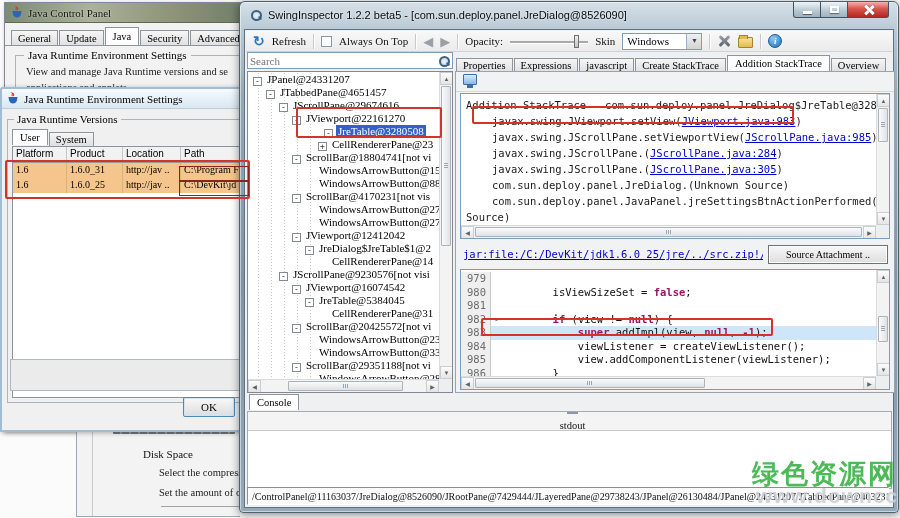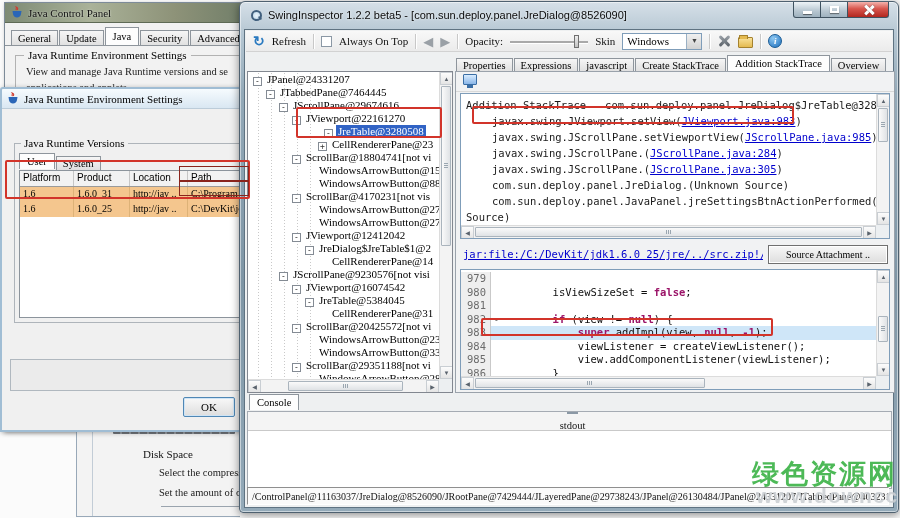--- a/index.html
+++ b/index.html
@@ -43,22 +43,22 @@
   #disk-sep { position:absolute; left:84px; right:0; top:84px; border-top:1px solid #9aa4ae; }
 
   
   #jre-window { position:absolute; left:0; top:87px; width:252px; height:345px;
     background:#f0f0f0; border:2px solid #a0bdd4; border-radius:3px 3px 0 0;
     box-shadow:1px 1px 5px rgba(0,0,0,.3); }
   #jre-titlebar { height:20px; display:flex; align-items:center; gap:5px; padding-left:5px;
     background:linear-gradient(#f6fbfe,#d9e7f2); border-bottom:1px solid #bcccd9;
     border-radius:2px 2px 0 0; }
   #jre-titlebar .win-title { font-size:11px; color:#000; }
-  #jre-groupbox { position:absolute; left:12px; top:30px; width:242px; height:180px;
-    border:1px solid #aeb4ba;margin-top:24px; }
+  #jre-groupbox { position:absolute; left:5px; top:30px; width:242px; height:284px;
+    border:1px solid #aeb4ba; }
   #jre-groupbox .gb-label { position:absolute; top:-7px; left:6px; background:#f0f0f0;
     padding:0 3px; font-size:11px; }
   #jre-tabs { left:4px; top:8px; height:17px; position:absolute; display:flex; align-items:flex-end; }
   .xtab.small { font-size:10.5px; padding:1px 6px; }
   .xtab.small.active { padding:2px 7px; }
   #jre-table { position:absolute; left:4px; top:26px; width:234px; bottom:4px;
     border:1px solid #8c949c; background:#fff; overflow:hidden; }
   #jre-thead { display:flex; height:16px; background:#f2f2f2; border-bottom:1px solid #9a9a9a; }
   .jre-th { font-size:10px; font-family:Liberation Sans, sans-serif; padding:1px 3px;
     border-right:1px solid #c6c6c6; overflow:hidden; white-space:nowrap; }
@@ -364,24 +364,28 @@
         <span class="dd-btn">▼</span>
       </span>
       <span class="tb-sep"></span>
       <span class="tools-icon"></span>
       <span class="folder-icon"></span>
       <span class="tb-sep"></span>
       <span class="info-icon"></span>
     </div>
 
     <div id="tree-panel">
+      <div id="search-box">
+        <input id="search-input" placeholder="Search" style="">
+        <span class="lens"></span>
+      </div>
       <div id="tree-box">
         <div id="tree">
             <div class="tree-row" style="padding-left: 5px;"><span class="exp">-</span><span class="lbl">JPanel@24331207</span></div>
-            <div class="tree-row" style="padding-left: 18px;"><span class="exp">-</span><span class="lbl">JTabbedPane@7464445</span></div>
+            <div class="tree-row" style="padding-left: 18px;"><span class="exp">-</span><span class="lbl">JTabbedPane@4651457</span></div>
             <div class="tree-row" style="padding-left: 31px;"><span class="exp">-</span><span class="lbl">JScrollPane@29674616</span></div>
             <div class="tree-row" style="padding-left: 44px;"><span class="exp">-</span><span class="lbl">JViewport@22161270</span></div>
             <div class="tree-row" style="padding-left: 57px; margin-left: 19px;"><span class="exp">-</span><span class="lbl sel">JreTable@3280508</span></div>
             <div class="tree-row" style="padding-left: 70px;"><span class="exp">+</span><span class="lbl">CellRendererPane@23</span></div>
             <div class="tree-row" style="padding-left: 44px;"><span class="exp">-</span><span class="lbl">ScrollBar@18804741[not vi</span></div>
             <div class="tree-row" style="padding-left: 57px;"><span class="exp-sp"></span><span class="lbl">WindowsArrowButton@151</span></div>
             <div class="tree-row" style="padding-left: 57px;"><span class="exp-sp"></span><span class="lbl">WindowsArrowButton@888</span></div>
             <div class="tree-row" style="padding-left: 44px;"><span class="exp">-</span><span class="lbl">ScrollBar@4170231[not vis</span></div>
             <div class="tree-row" style="padding-left: 57px;"><span class="exp-sp"></span><span class="lbl">WindowsArrowButton@271</span></div>
             <div class="tree-row" style="padding-left: 57px;"><span class="exp-sp"></span><span class="lbl">WindowsArrowButton@277</span></div>

